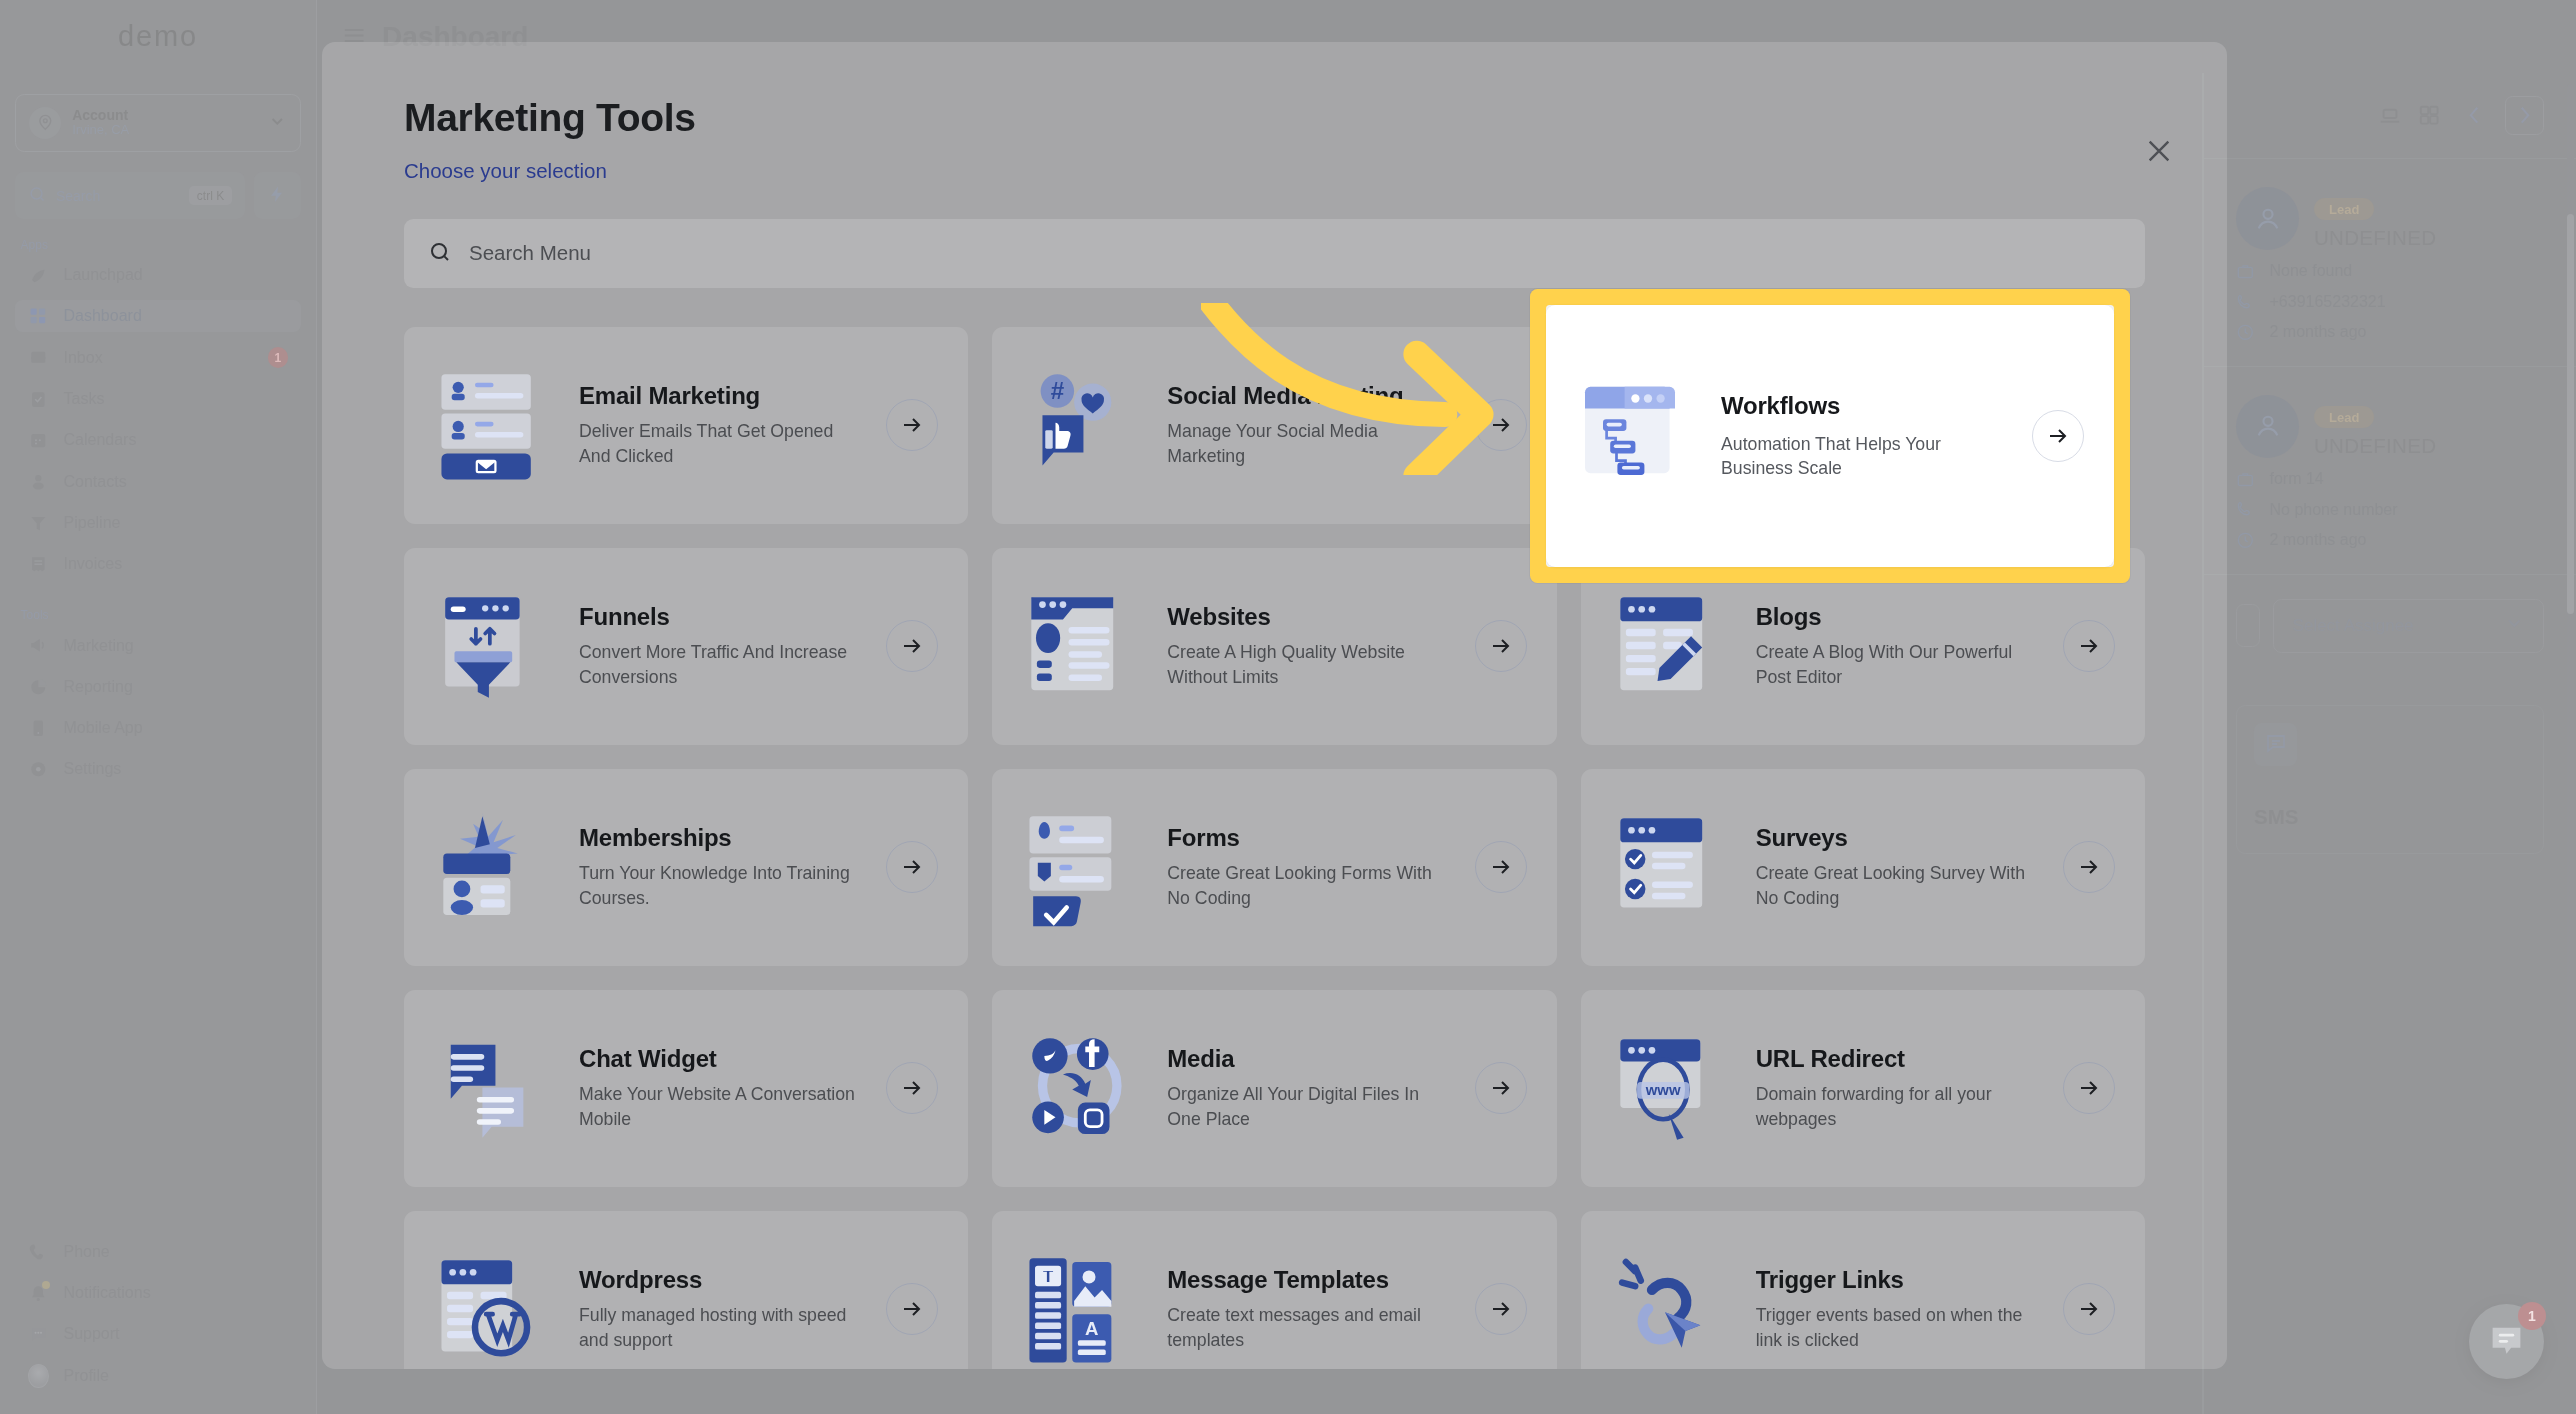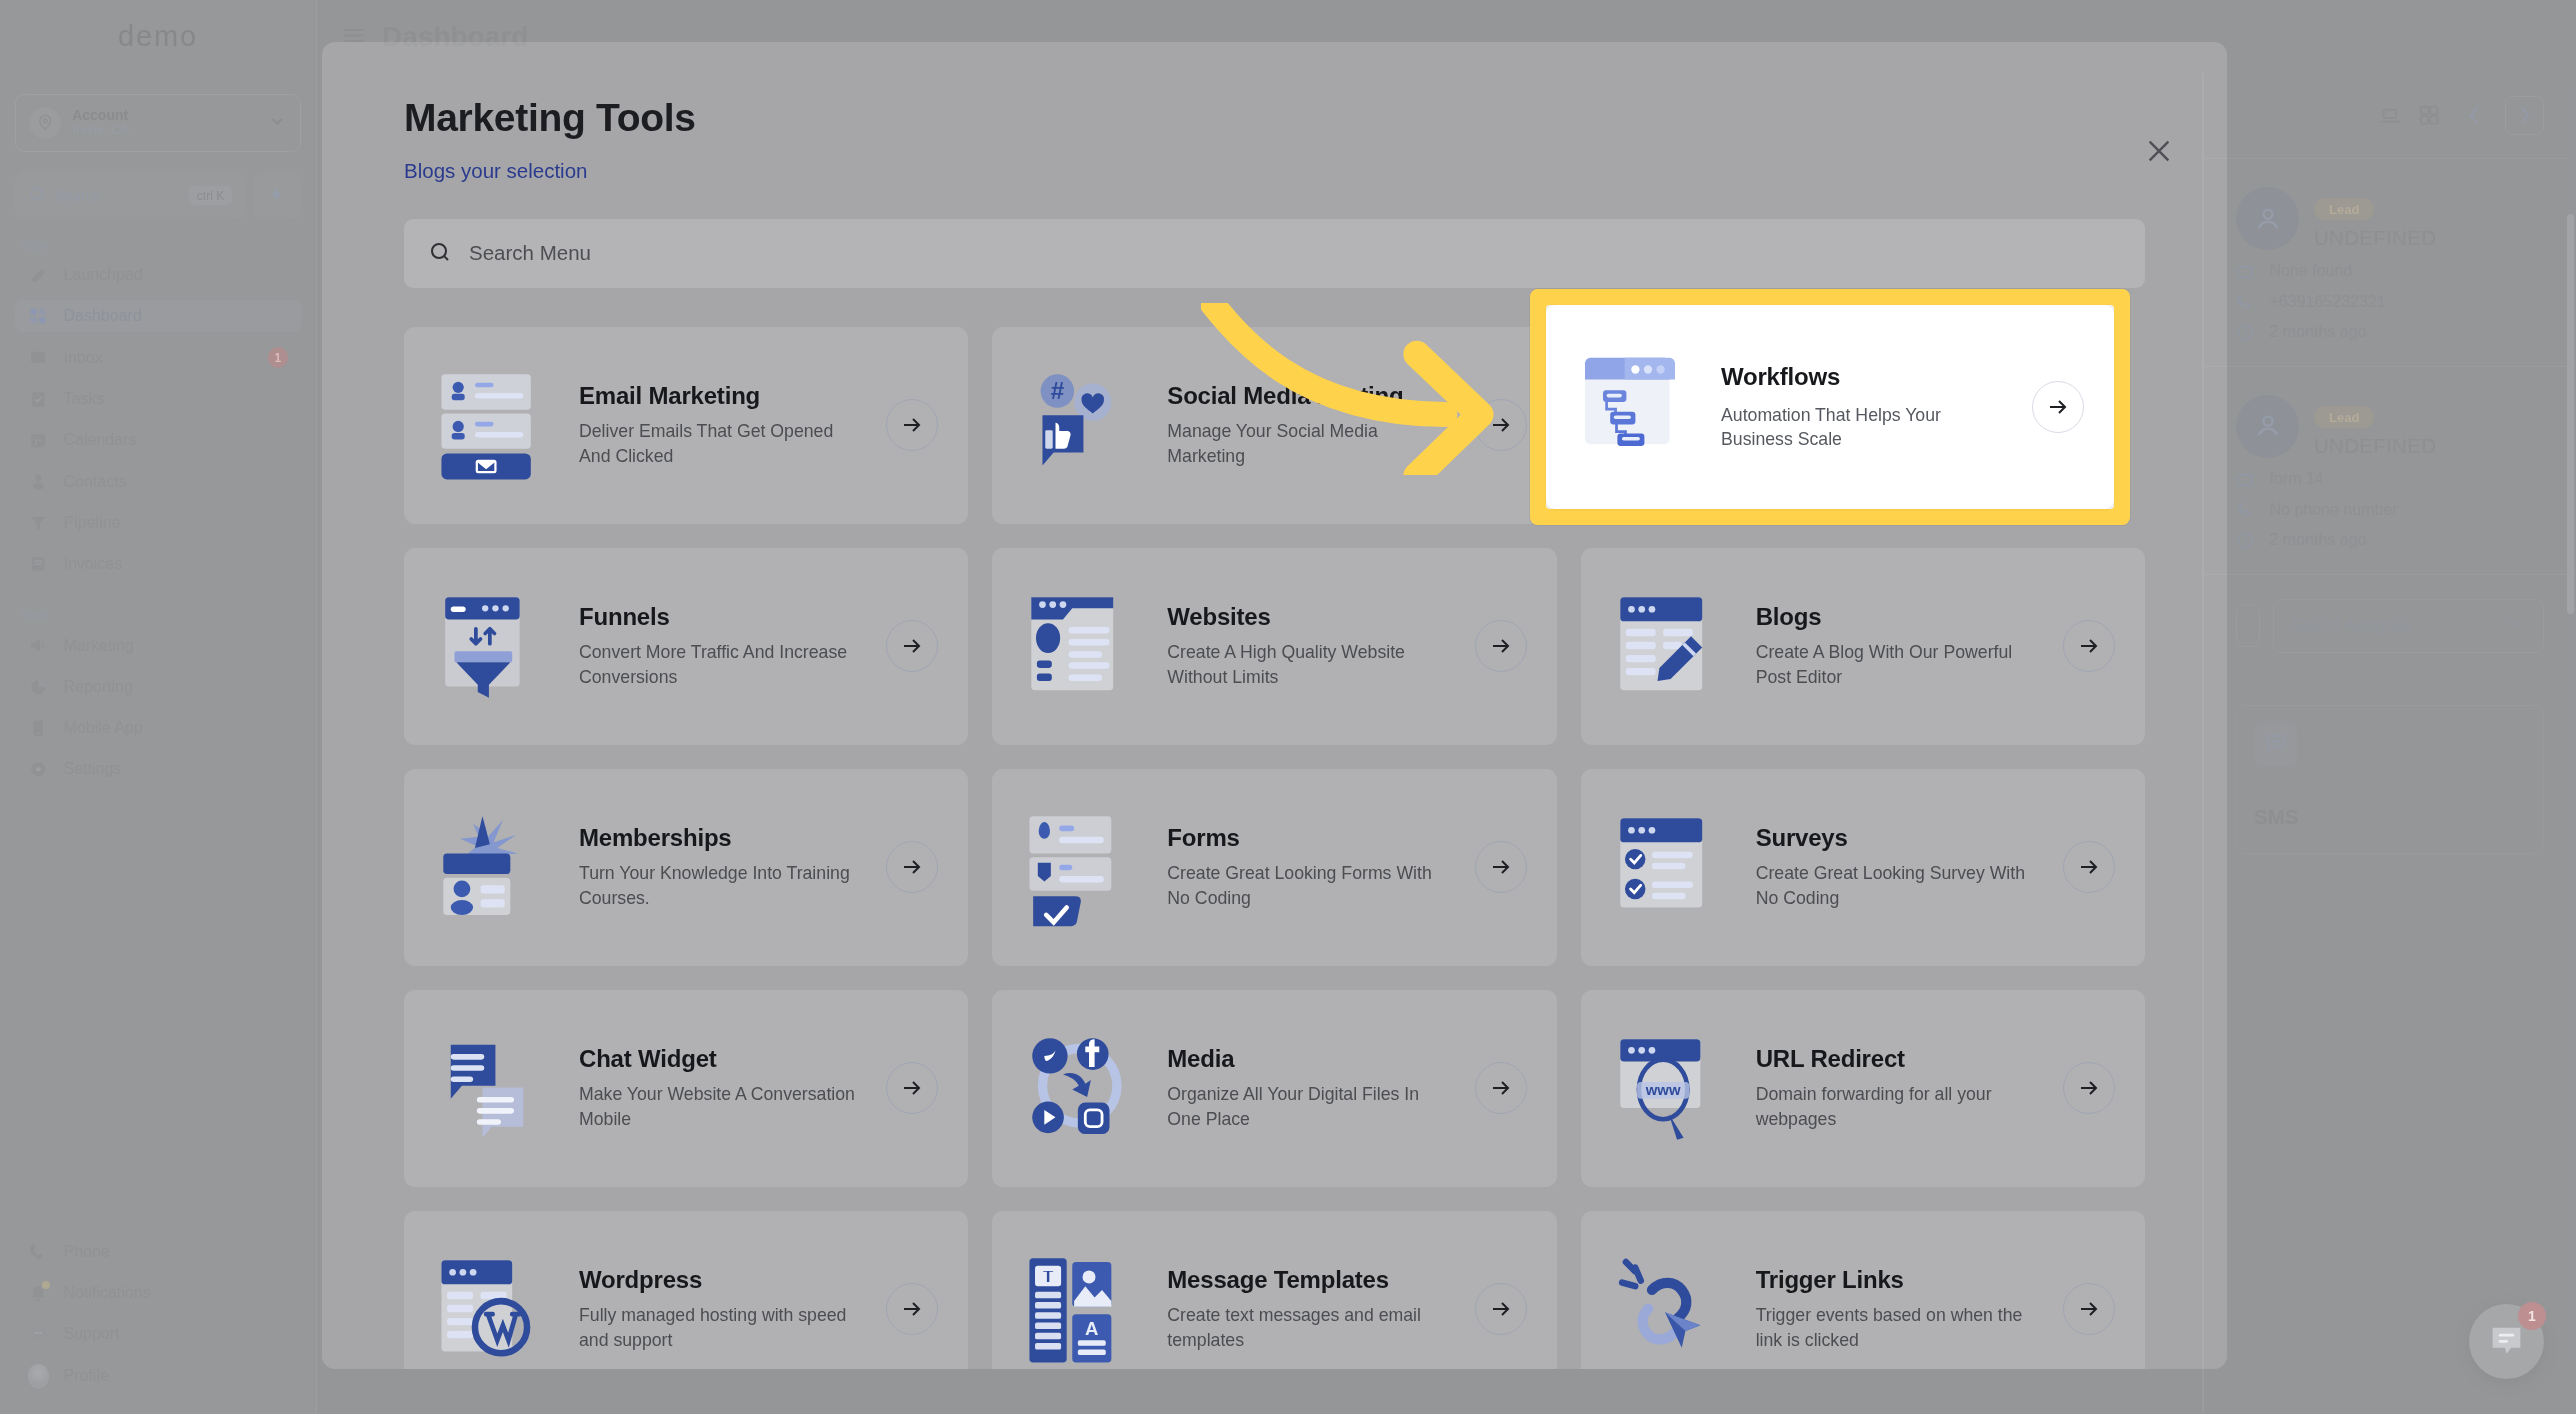--- a/index.html
+++ b/index.html
@@ -181,21 +181,21 @@
   .card-title { font-size: 24px; font-weight: 700; color: #16181b; letter-spacing: -0.2px; }
   .card-desc { font-size: 17.7px; color: #4b4d51; line-height: 1.38; margin-top: 9.3px; }
   .card-go {
     width: 52px; height: 52px; border-radius: 50%; border: 0.9px solid rgba(140,150,180,.45);
     display: flex; align-items: center; justify-content: center; flex: 0 0 52px;
   }
   .modal-close { position: absolute; right: 52px; top: 93px; width: 32px; height: 32px; }
 
   
   #hl-frame {
-    position: absolute; left: 1530px; top: 289px; width: 600px; height: 236px;
+    position: absolute; left: 1530px; top: 289px; width: 600px; height: 294px;
     background: #FFD24C; border-radius: 7.5px; box-shadow: 0 0 0 0.9px rgba(0,0,0,.04);
   }
   #hl-inner {
     position: absolute; inset: 16px;
     background: #f3f4f6; border-radius: 3.7px;
     display: flex; align-items: center; justify-content: center;
   }
   #hl-card {
     width: 100%; height: 100%; background: #fff; border-radius: 9.3px;
     display: flex; align-items: center; padding: 0 30px; gap: 24px;
@@ -593,21 +593,21 @@
       </div>
     </div>
   </div>
 </div>
 
 <div id="veil"></div>
 
 <div id="modal">
 
   <div class="modal-title">Marketing Tools</div>
-  <div class="modal-sub">Blogs your selection</div>
+  <div class="modal-sub">Choose your selection</div>
 
   <span class="modal-close">
     <svg width="32" height="32" viewBox="0 0 24 24" fill="none" stroke="#4e5055" stroke-width="1.8">
         <path d="M5 5l14 14M19 5L5 19"></path>
       </svg>
   </span>
 
   <div class="modal-search">
     <span>
       <svg width="24" height="24" viewBox="0 0 24 24" fill="none" stroke="#2e3034" stroke-width="2">

